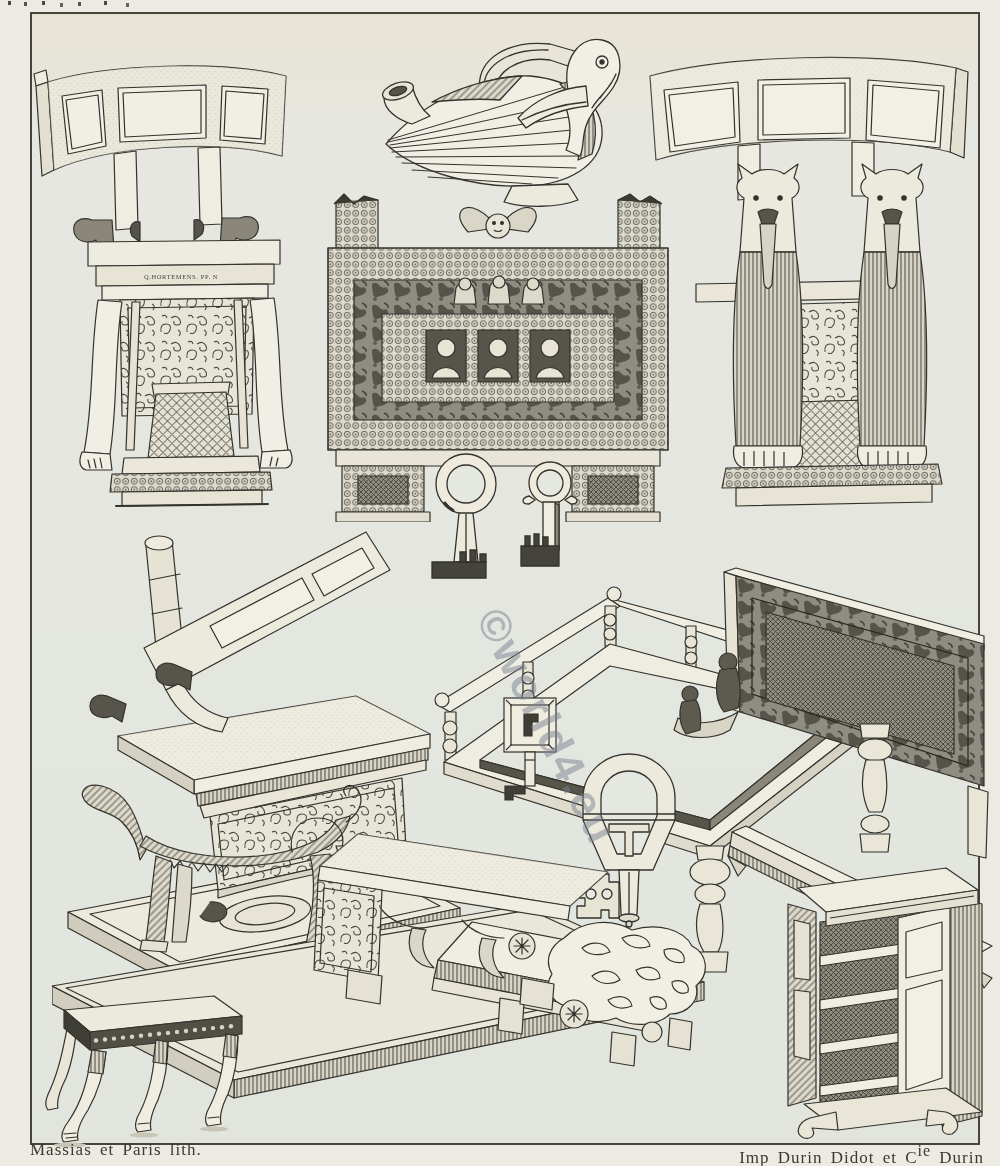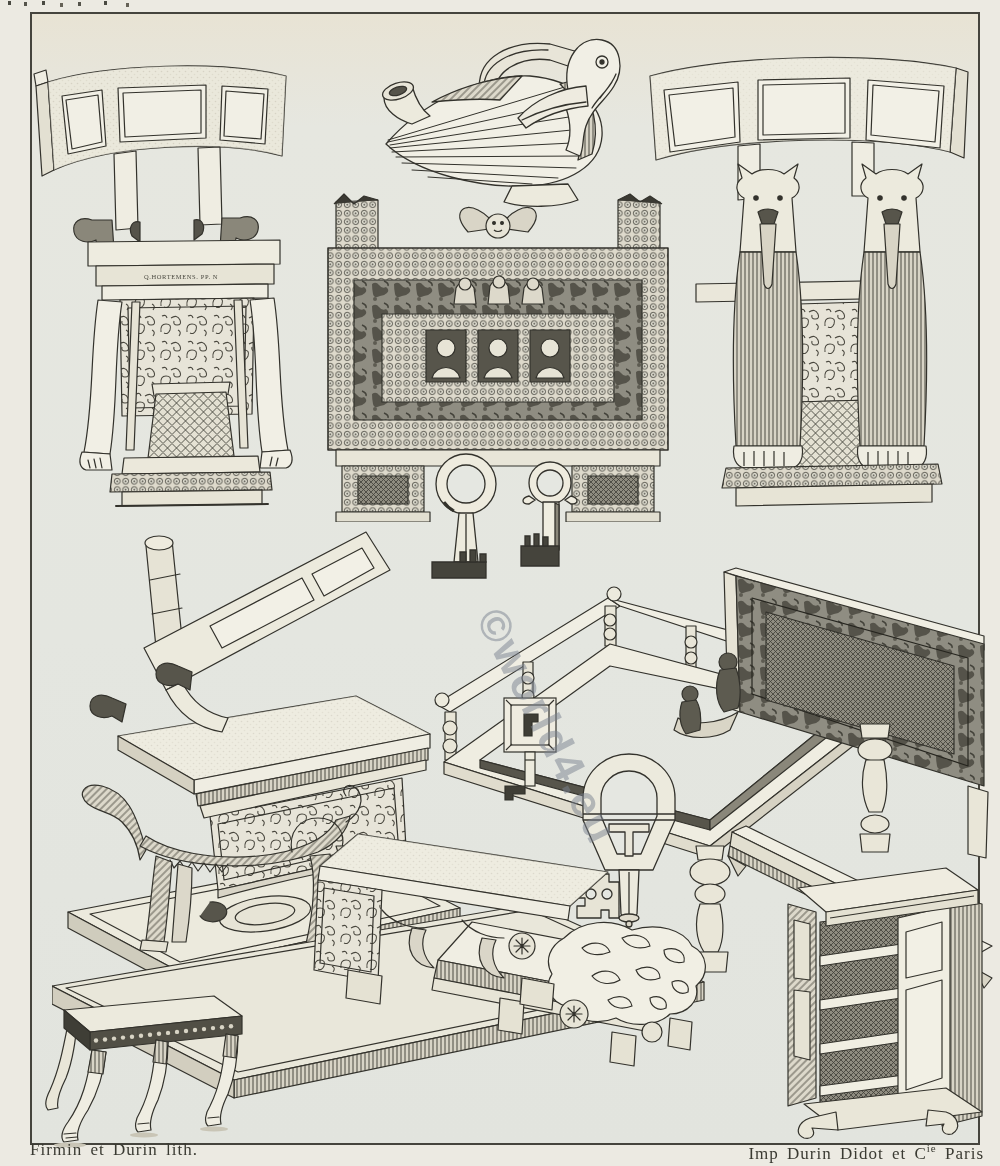--- a/index.html
+++ b/index.html
@@ -11,21 +11,21 @@
   .art{position:absolute;}
   .edgemarks{position:absolute;left:8px;top:1px;width:3px;height:4px;background:#4a4a42;
              box-shadow:16px 1px 0 #55544b,34px 0 0 #4a4a42,52px 2px 0 #666257,70px 1px 0 #55544b,
                         96px 0 0 #4a4a42,118px 2px 0 #666257;}
   .watermark{position:absolute;left:511px;top:600px;transform:rotate(63deg);transform-origin:0 0;
              font-family:"Liberation Sans", sans-serif;font-weight:700;font-size:44px;
              letter-spacing:2px;color:rgba(122,130,143,0.5);white-space:nowrap;pointer-events:none;z-index:9;}
   .cap{position:absolute;font-size:17px;color:#3a3a32;letter-spacing:1px;word-spacing:3px;}
   .cap-left{left:30px;top:1140px;}
   .cap-right{right:16px;top:1142px;text-align:right;}
-  .cap sup{font-size:11px;}
+  .cap sup{font-size:16px;}
 </style>
 </head>
 <body>
 
 <div class="page">
 
   <svg style="position:absolute;width:0;height:0" aria-hidden="true">
     <defs>
       <pattern id="cane" width="6" height="6" patternUnits="userSpaceOnUse">
         <rect width="6" height="6" fill="#ebe9dd"></rect>
@@ -443,16 +443,16 @@
       <path d="M74 70 L88 72 L85 94 L70 92 Z" fill="url(#vlin)"></path>
       <path d="M46 154 L58 153 M48 158 L59 157 M120 144 L131 143 M190 138 L201 137"></path>
       <ellipse cx="52" cy="165" rx="16" ry="2.5" fill="#c9c5b6" stroke="none"></ellipse>
       <ellipse cx="126" cy="155" rx="14" ry="2.5" fill="#c9c5b6" stroke="none"></ellipse>
       <ellipse cx="196" cy="149" rx="14" ry="2.5" fill="#c9c5b6" stroke="none"></ellipse>
     </g>
   </svg>
 
   <div class="watermark">©world4.eu</div>
 
-  <div class="cap cap-left">Firmin et Durin lith.</div>
-  <div class="cap cap-right"><span>Imp Durin Didot et C</span><sup>ie</sup><span> Paris</span></div>
+  <div class="cap cap-left">Massias et Paris lith.</div>
+  <div class="cap cap-right"><span>Imp Durin Didot et C</span><sup>ie</sup><span> Durin</span></div>
 
 </div>
 
 </body></html>

